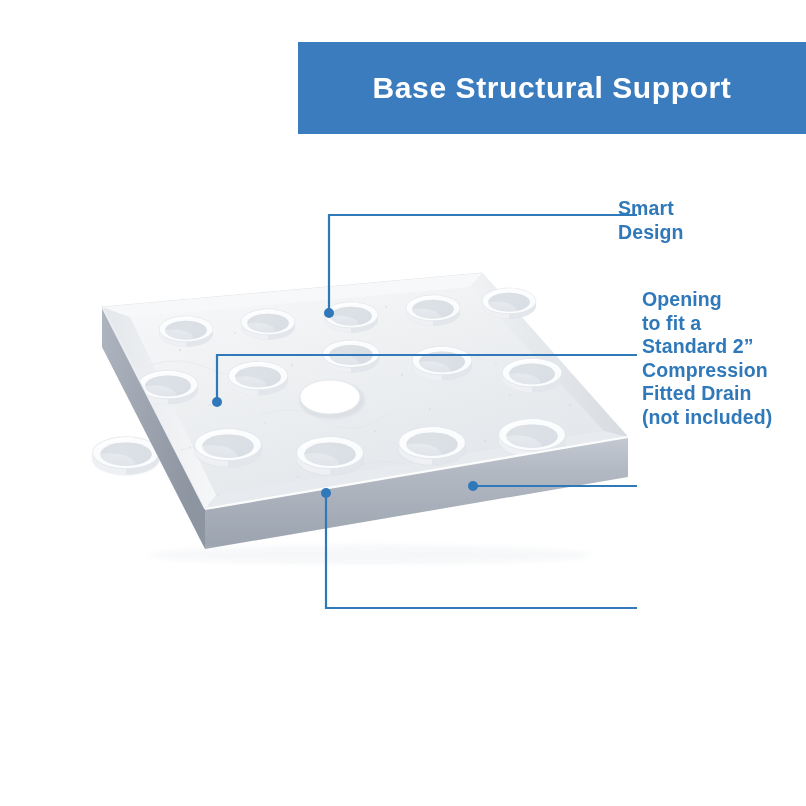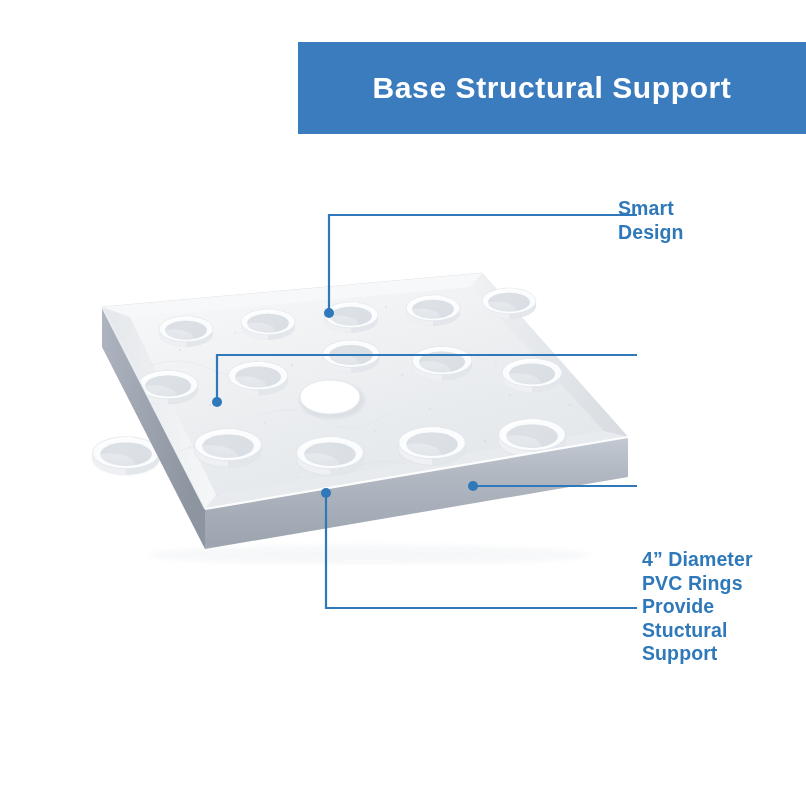--- a/index.html
+++ b/index.html
@@ -265,22 +265,23 @@
       <circle cx="329" cy="313" r="5"></circle>
       <circle cx="217" cy="402" r="5"></circle>
       <circle cx="473" cy="486" r="5"></circle>
       <circle cx="326" cy="493" r="5"></circle>
     </g>
   </svg>
 
   <div id="callout-smart-design" class="callout-label">Smart
 Design</div>
 
-
-
-  <div id="callout-pvc-rings" class="callout-label">4” Diameter
-PVC Rings
-Provide
-Stuctural
-Support</div>
+  <div id="callout-drain-opening" class="callout-label">Opening
+to fit a
+Standard 2”
+Compression
+Fitted Drain
+(not included)</div>
+
+
 
 
 </div>
 
 </body></html>

